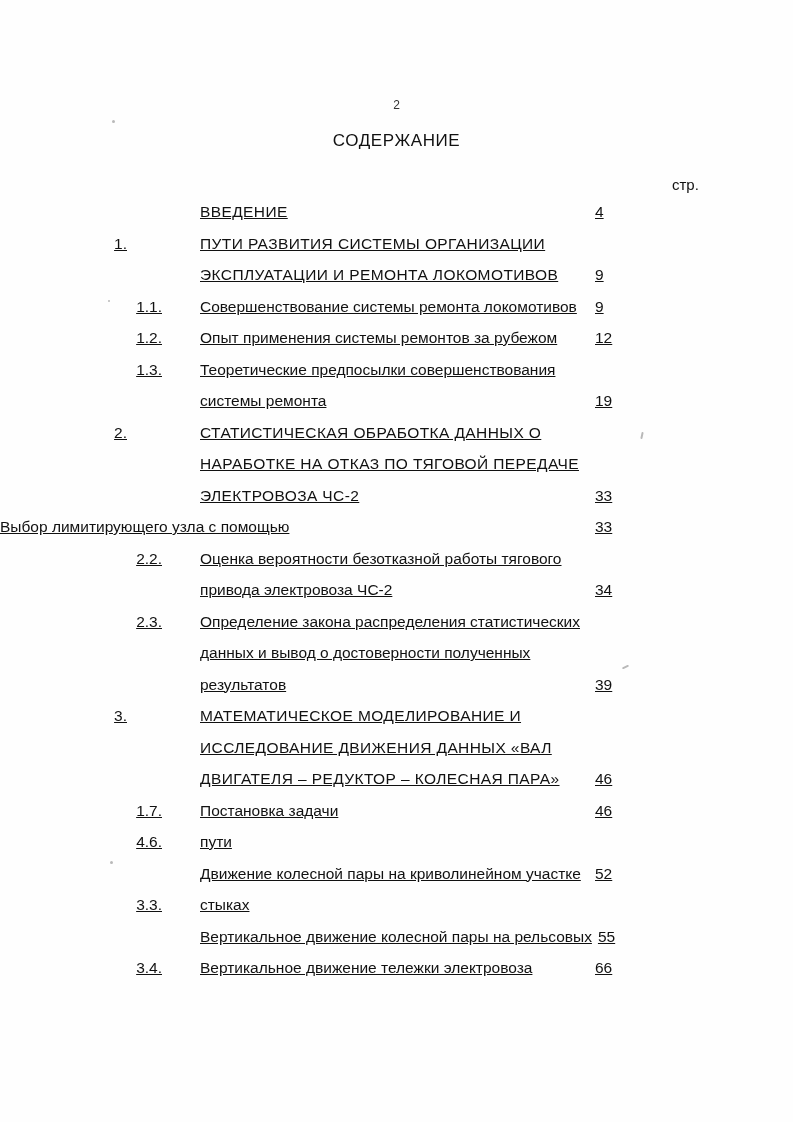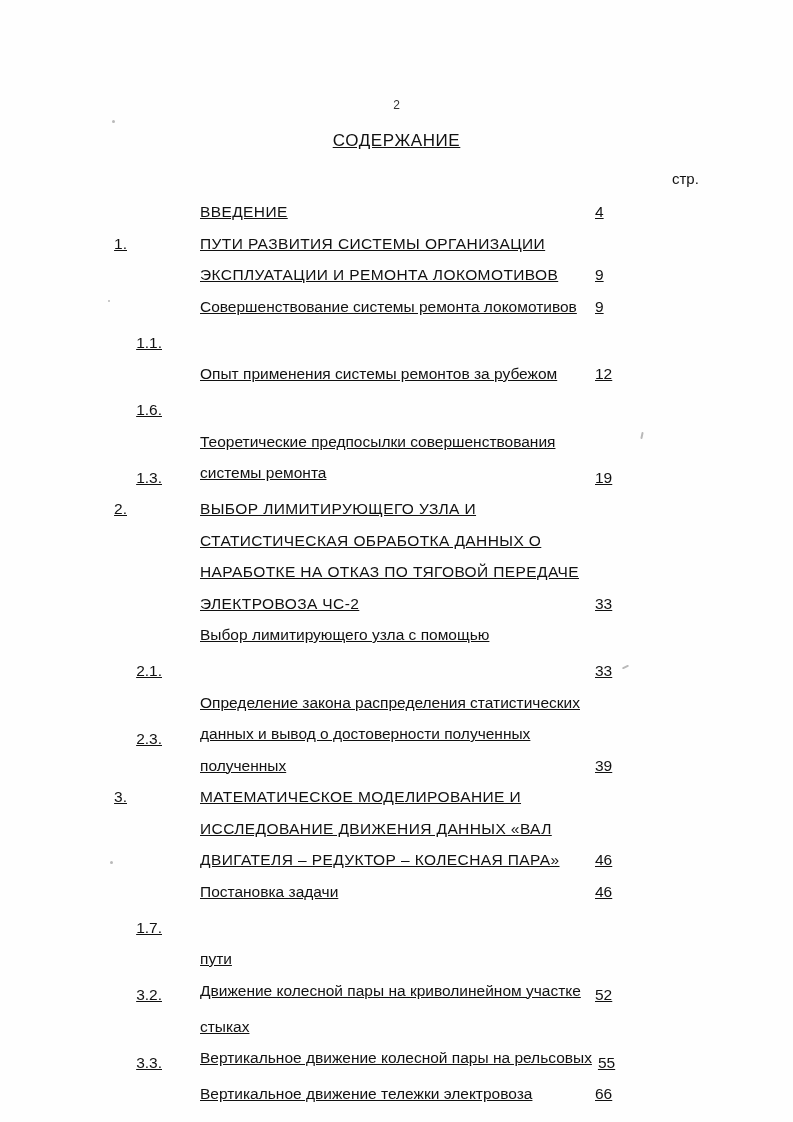--- a/index.html
+++ b/index.html
@@ -33,25 +33,24 @@
   }
   .doc-title {
     position: absolute;
     top: 131px;
     left: 0;
     width: 793px;
     text-align: center;
     font-size: 17px;
     letter-spacing: 0.6px;
     color: #111;
-    text-decoration: underline;
   }
   .col-head {
     position: absolute;
-    top: 170px;
+    top: 176px;
     left: 672px;
     width: 60px;
     font-size: 15px;
     color: #111;
   }
   .toc {
     position: absolute;
     top: 196px;
     left: 0;
     width: 667px;
@@ -70,21 +69,20 @@
     font-size: 15.5px;
     line-height: 31.5px;
     color: #111;
     flex: 0 0 200px;
   }
   .num.lvl1 {
     padding-right: 73px;
   }
   .num.lvl2 {
     padding-right: 38px;
-    margin-top: 36px;
   }
   .title {
     flex: 1 1 auto;
     font-size: 15.5px;
     line-height: 31.5px;
     color: #111;
     padding-right: 6px;
   }
   .title .line {
     display: block;
@@ -145,78 +143,84 @@
         <div class="pageno">9</div>
       </div>
       <div class="row">
         <div class="num lvl2">1.1.</div>
         <div class="title">
           <span class="line">Совершенствование системы ремонта локомотивов</span>
         </div>
         <div class="pageno">9</div>
       </div>
       <div class="row">
-        <div class="num lvl2">1.6.</div>
+        <div class="num lvl2">1.2.</div>
         <div class="title">
           <span class="line">Опыт применения системы ремонтов за рубежом</span>
         </div>
         <div class="pageno">12</div>
       </div>
       <div class="row multi">
         <div class="num lvl2">1.3.</div>
         <div class="title">
           <span class="line">Теоретические предпосылки совершенствования</span>
           <span class="line">системы ремонта</span>
         </div>
         <div class="pageno">19</div>
       </div>
       <div class="row multi">
         <div class="num lvl1">2.</div>
         <div class="title caps">
-          <span class="line">ВЫБОР ЛИМИТИРУЮЩЕГО УЗЛА И</span>
           <span class="line">СТАТИСТИЧЕСКАЯ ОБРАБОТКА ДАННЫХ О</span>
           <span class="line">НАРАБОТКЕ НА ОТКАЗ ПО ТЯГОВОЙ ПЕРЕДАЧЕ</span>
           <span class="line">ЭЛЕКТРОВОЗА ЧС-2</span>
         </div>
         <div class="pageno">33</div>
       </div>
       <div class="row multi">
-        <div class="num lvl2">2.1.</div>
         <div class="title">
           <span class="line">Выбор лимитирующего узла с помощью</span>
         </div>
         <div class="pageno">33</div>
+      </div>
+      <div class="row multi">
+        <div class="num lvl2">2.2.</div>
+        <div class="title">
+          <span class="line">Оценка вероятности безотказной работы тягового</span>
+          <span class="line">привода электровоза ЧС-2</span>
+        </div>
+        <div class="pageno">34</div>
       </div>
       <div class="row multi">
         <div class="num lvl2">2.3.</div>
         <div class="title">
           <span class="line">Определение закона распределения статистических</span>
           <span class="line">данных и вывод о достоверности полученных</span>
-          <span class="line">полученных</span>
+          <span class="line">результатов</span>
         </div>
         <div class="pageno">39</div>
       </div>
       <div class="row multi">
         <div class="num lvl1">3.</div>
         <div class="title caps">
           <span class="line">МАТЕМАТИЧЕСКОЕ МОДЕЛИРОВАНИЕ И</span>
           <span class="line">ИССЛЕДОВАНИЕ ДВИЖЕНИЯ ДАННЫХ «ВАЛ</span>
           <span class="line">ДВИГАТЕЛЯ – РЕДУКТОР – КОЛЕСНАЯ ПАРА»</span>
         </div>
         <div class="pageno">46</div>
       </div>
       <div class="row">
         <div class="num lvl2">1.7.</div>
         <div class="title">
           <span class="line">Постановка задачи</span>
         </div>
         <div class="pageno">46</div>
       </div>
       <div class="row multi">
-        <div class="num lvl2">3.2.</div>
+        <div class="num lvl2">4.6.</div>
         <div class="title">
           <span class="line">пути</span>
           <span class="line">Движение колесной пары на криволинейном участке</span>
         </div>
         <div class="pageno">52</div>
       </div>
       <div class="row multi">
         <div class="num lvl2">3.3.</div>
         <div class="title">
           <span class="line">стыках</span>

